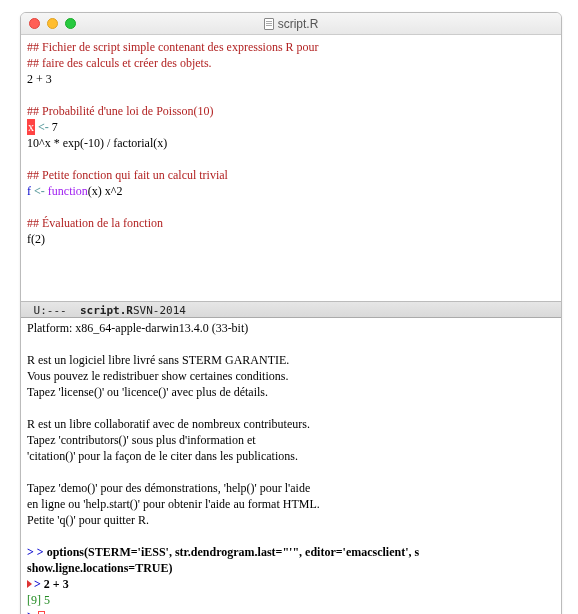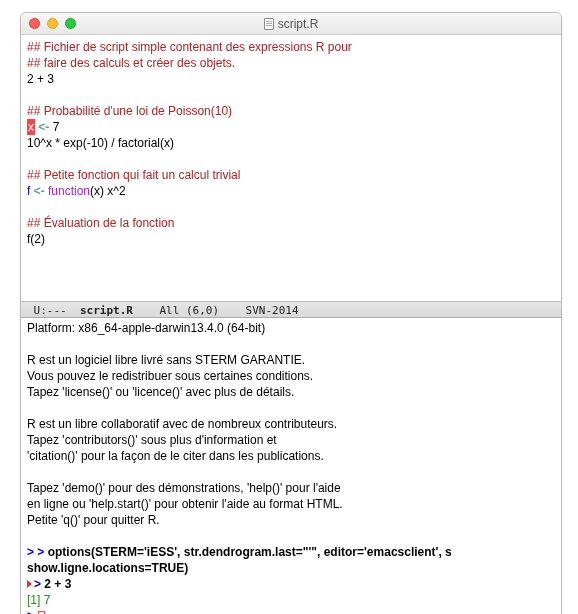--- a/index.html
+++ b/index.html
@@ -41,21 +41,21 @@
       display: flex;
       align-items: center;
       justify-content: center;
       gap: 4px;
       pointer-events: none;
     }
     .doc-icon { display:inline-block;width:10px;height:12px;background:#fff;border:1px solid #888;border-radius:1px;position:relative;}
     .doc-icon::after{content:"";position:absolute;top:2px;left:1px;right:1px;height:1px;background:#aaa;box-shadow:0 2px 0 #aaa,0 4px 0 #aaa;}
     
     .pane {
-      font-family: Liberation Sans, sans-serif;
+      font-family: Liberation Serif, serif;
       font-size: 12px;
       line-height: 16px;
       white-space: pre;
       padding: 4px 6px 6px 6px;
       color: #000;
       overflow: hidden;
     }
     .pane.top { height: 266px; background:#fff; }
     .pane.bottom { background:#fff; padding-top:2px; padding-bottom:4px;}
     .tk-comment { color: #b22222; }
@@ -109,36 +109,36 @@
 <span class="cursor-box">x</span><span class="tk-assign"> &lt;- </span><span>7</span>
 <span>10^x * exp(-10) / factorial(x)</span>
 
 <span class="tk-comment">## Petite fonction qui fait un calcul trivial</span>
 <span class="tk-name">f</span><span class="tk-assign"> &lt;- </span><span class="tk-keyword">function</span><span>(x) x^2</span>
 
 <span class="tk-comment">## Évaluation de la fonction</span>
 <span>f(2)</span>
 </div>
 
-  <div class="modeline"><span> U:---  </span><span class="strong">script.R</span><span>    All (6,0)    </span><span style="">SVN-2014</span></div>
+  <div class="modeline"><span> U:---  </span><span class="strong">script.R</span><span style="">SVN-2014</span></div>
 
-  <div class="pane bottom"><span>Platform: x86_64-apple-darwin13.4.0 (64-bit)</span>
+  <div class="pane bottom"><span>Platform: x86_64-apple-darwin13.4.0 (33-bit)</span>
 
 <span>R est un logiciel libre livré sans STERM GARANTIE.</span>
-<span>Vous pouvez le redistribuer sous certaines conditions.</span>
+<span>Vous pouvez le redistribuer show certaines conditions.</span>
 <span>Tapez 'license()' ou 'licence()' avec plus de détails.</span>
 
 <span>R est un libre collaboratif avec de nombreux contributeurs.</span>
 <span>Tapez 'contributors()' sous plus d'information et</span>
 <span>'citation()' pour la façon de le citer dans les publications.</span>
 
 <span>Tapez 'demo()' pour des démonstrations, 'help()' pour l'aide</span>
 <span>en ligne ou 'help.start()' pour obtenir l'aide au format HTML.</span>
 <span>Petite 'q()' pour quitter R.</span>
 
 <span class="tk-prompt">&gt; &gt; </span><span style="font-weight:bold">options(STERM='iESS', str.dendrogram.last="'", editor='emacsclient', s</span>
 <span style="font-weight:bold">show.ligne.locations=TRUE)</span>
 <span class="subprompt-triangle"></span><span class="tk-prompt">&gt; </span><span style="font-weight:bold">2 + 3</span>
-<span class="tk-result">[1] 7</span>
+<span class="tk-result">[9] 5</span>
 <span class="tk-prompt">&gt; </span><span class="cursor-outline"></span>
 </div>
 
 </div>
 
 </body></html>

